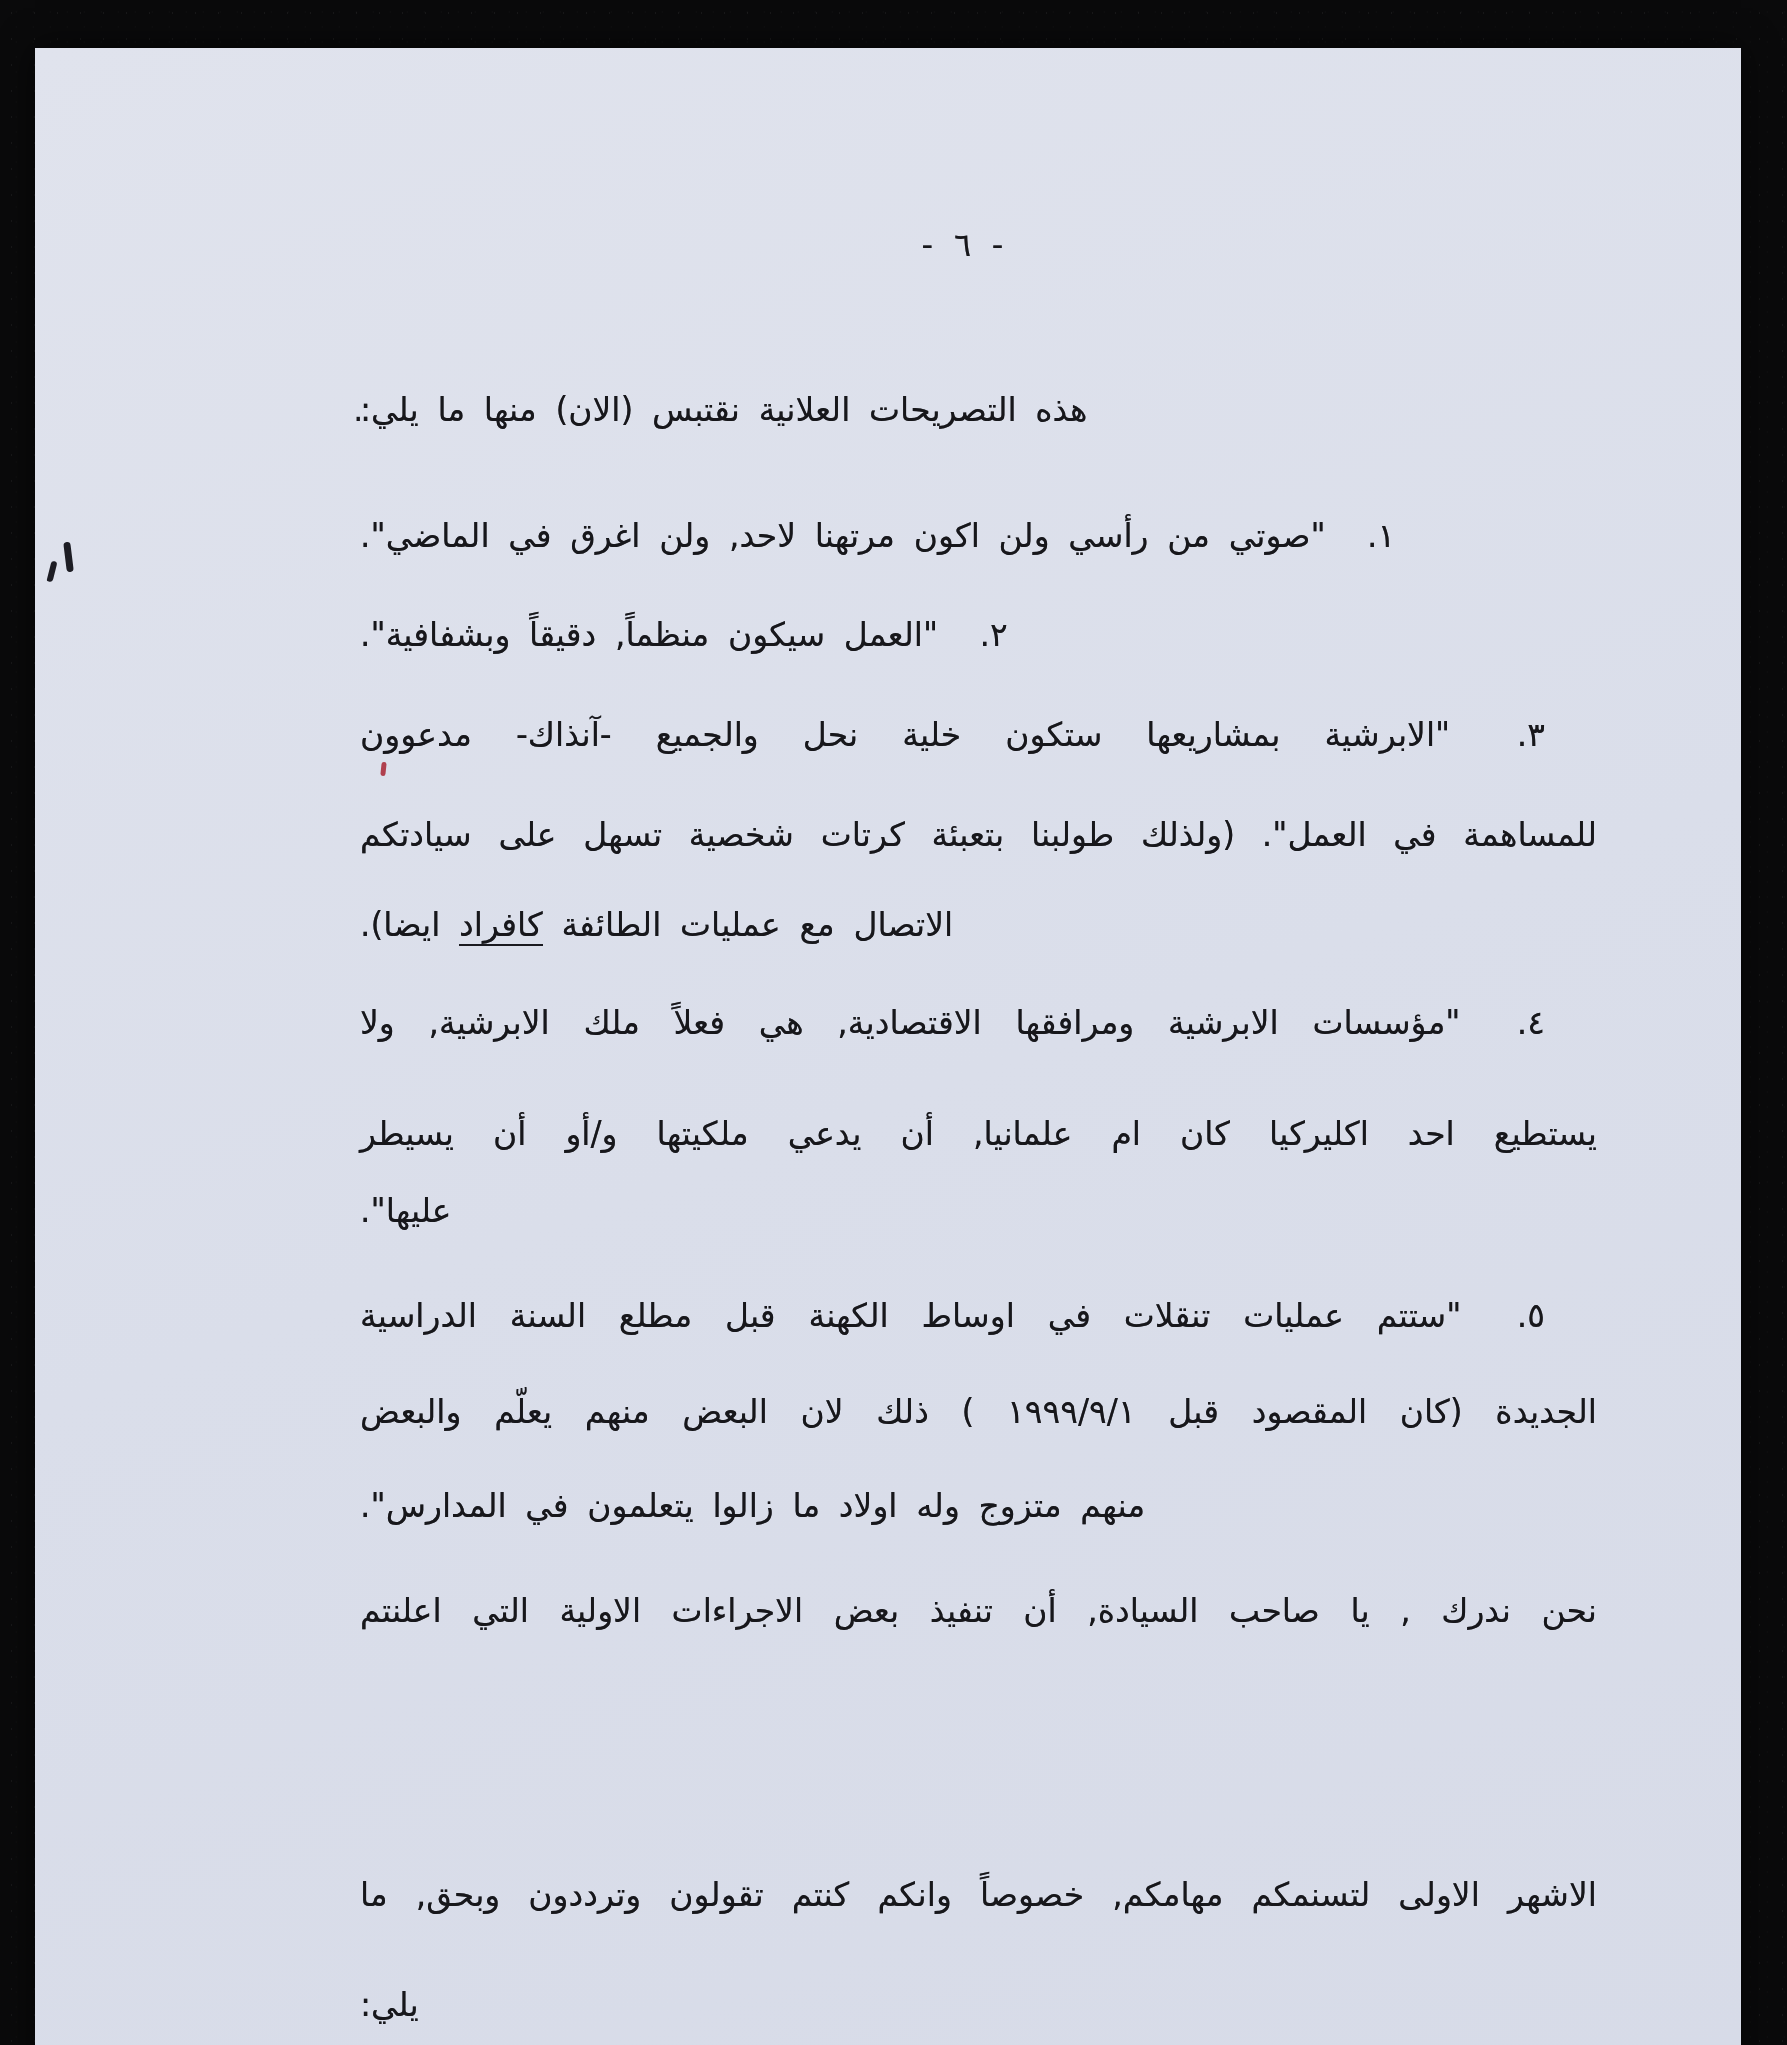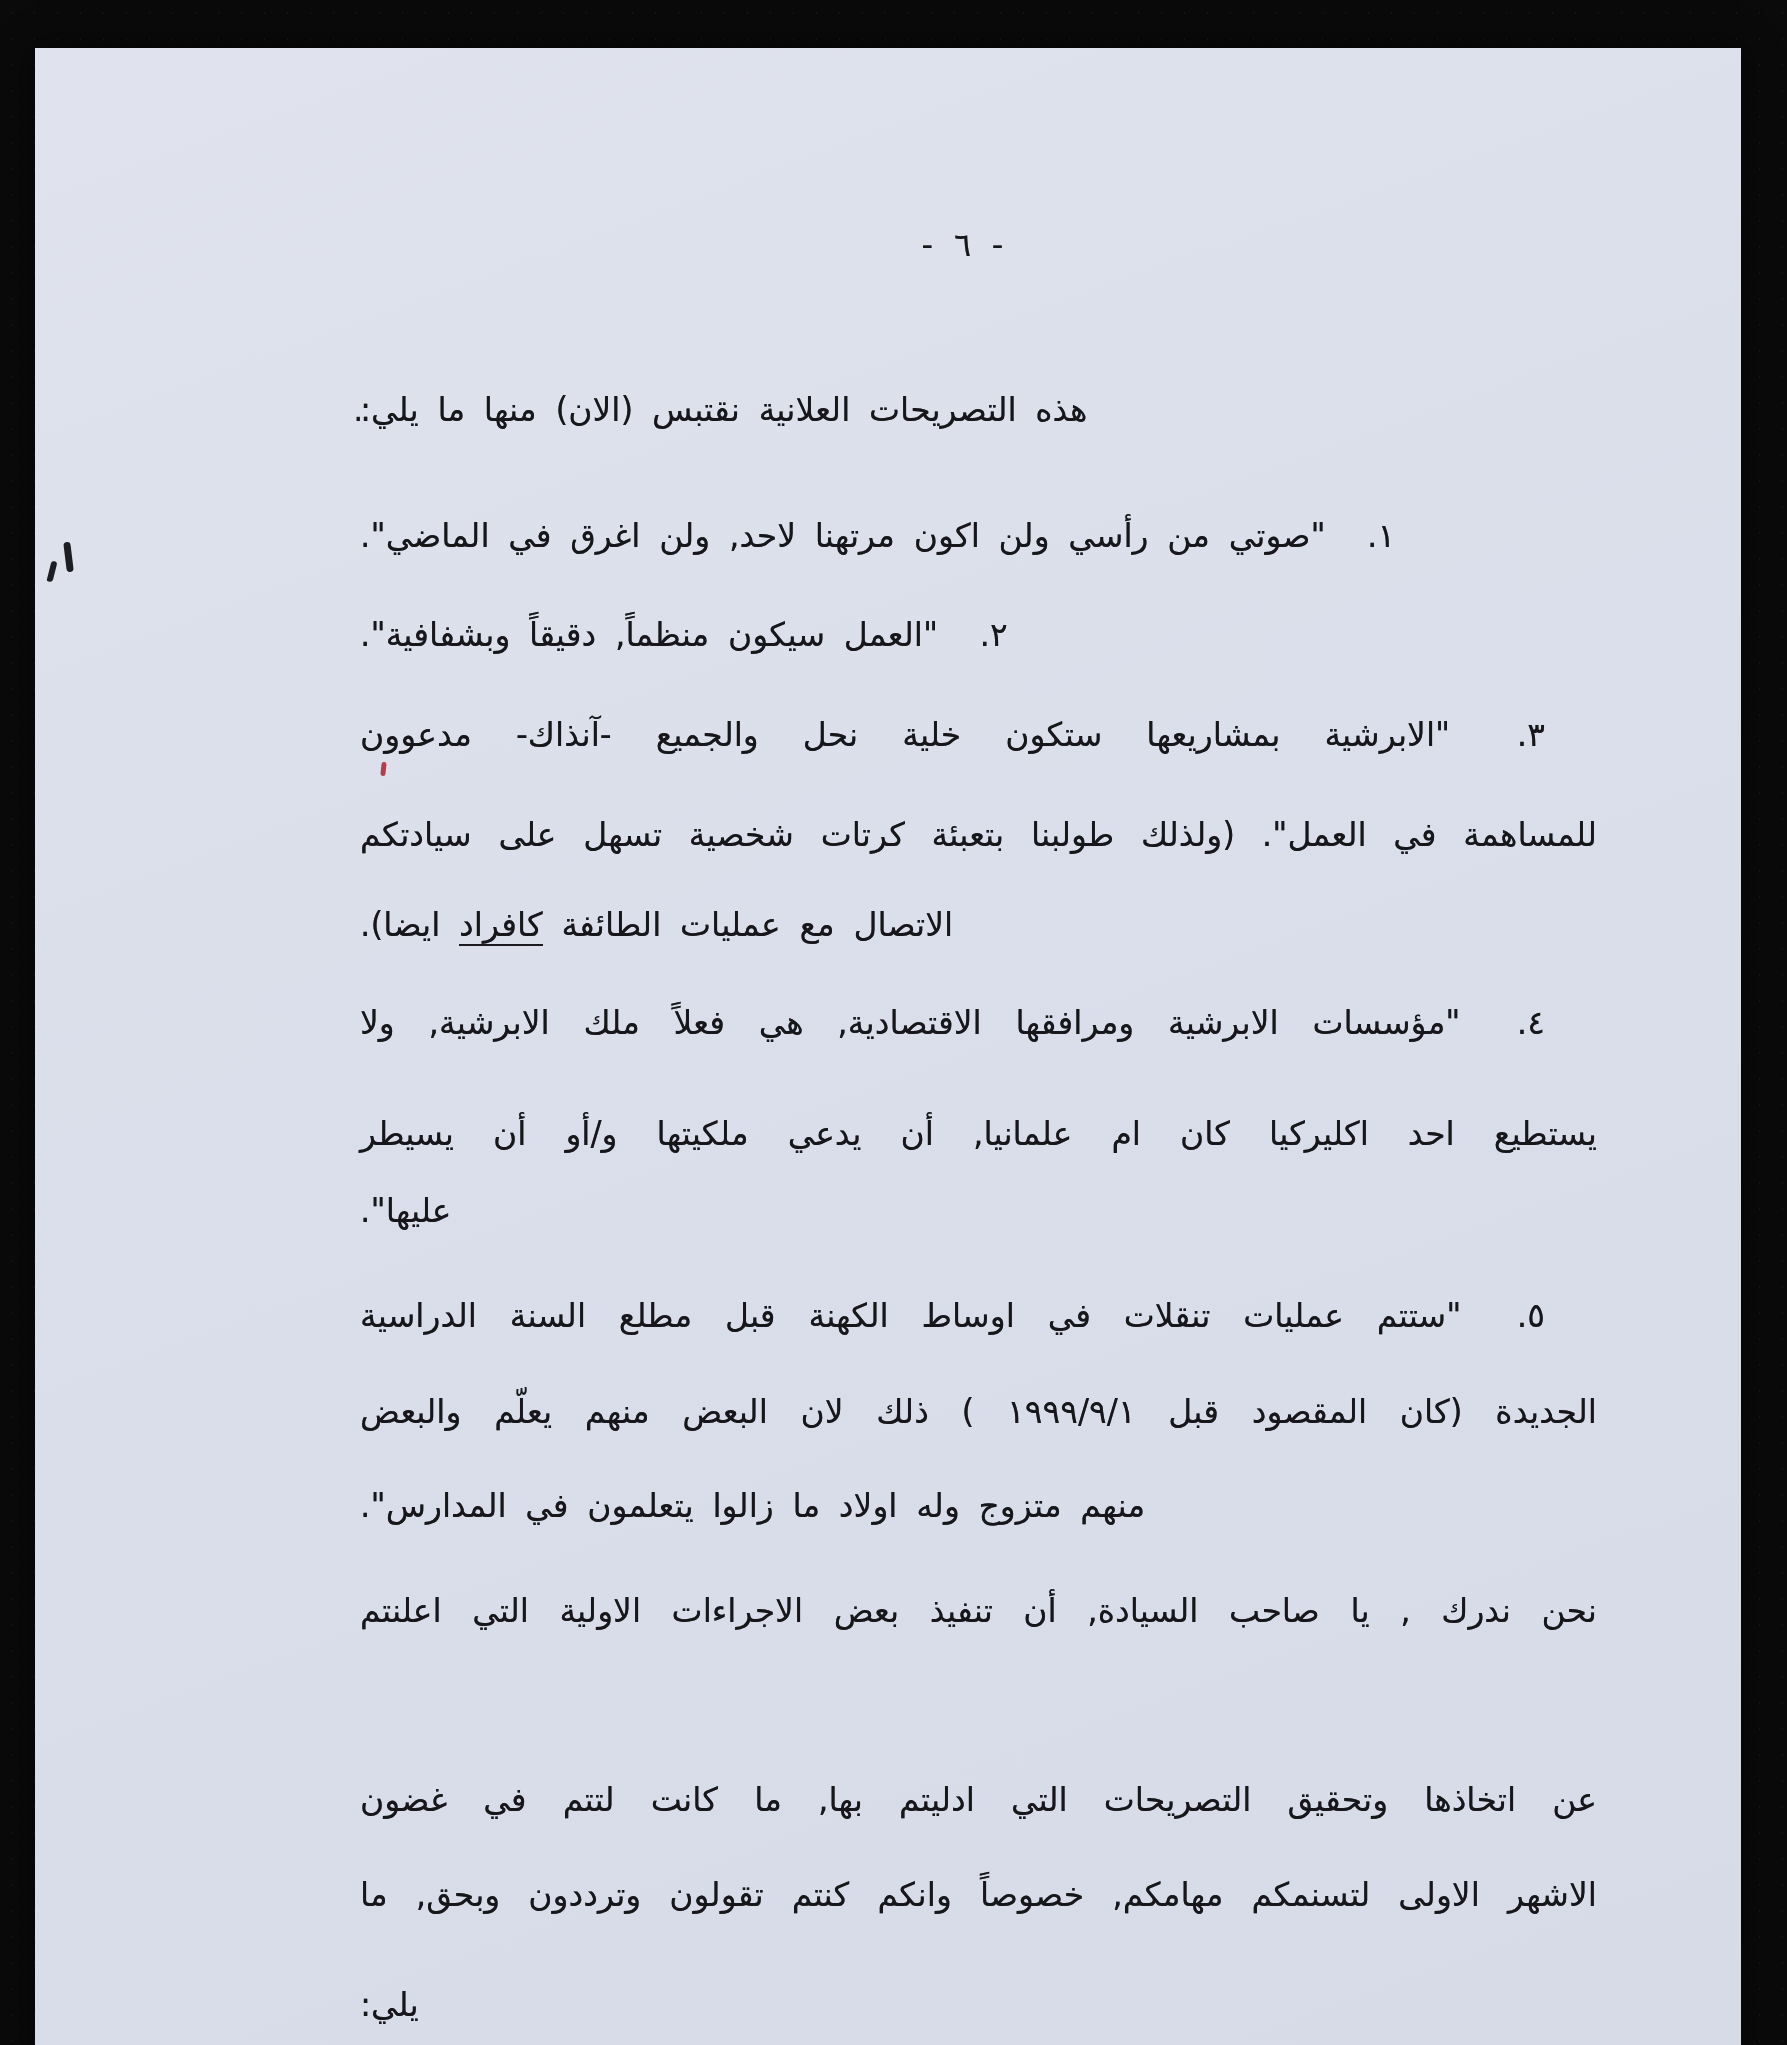--- a/index.html
+++ b/index.html
@@ -85,19 +85,18 @@
     <div class="line rt" style="top:1130px;right:196px;left:325px">عليها".</div>
 
     <div class="line just m-num" style="top:1235px">
       <span class="num">٥.</span>
       <span>"ستتم عمليات تنقلات في اوساط الكهنة قبل مطلع السنة الدراسية</span>
     </div>
     <div class="line just m-right" style="top:1331px">الجديدة (كان المقصود قبل ١٩٩٩/٩/١ ) ذلك لان البعض منهم يعلّم والبعض</div>
     <div class="line rt m-right" style="top:1425px">منهم متزوج وله اولاد ما زالوا يتعلمون في المدارس".</div>
 
     <div class="line just m-right" style="top:1530px">نحن ندرك , يا صاحب السيادة, أن تنفيذ بعض الاجراءات الاولية التي اعلنتم</div>
-    <div class="line just m-right" style="top:1719px">عن اتخاذها وتحقيق التصريحات التي ادليتم بها, ما كانت لتتم في غضون</div>
     <div class="line just m-right" style="top:1814px">الاشهر الاولى لتسنمكم مهامكم, خصوصاً وانكم كنتم تقولون وترددون وبحق, ما</div>
     <div class="line rt" style="top:1924px;right:191px;left:325px">يلي:</div>
 
   </div>
 </div>
 
 
 </body></html>

